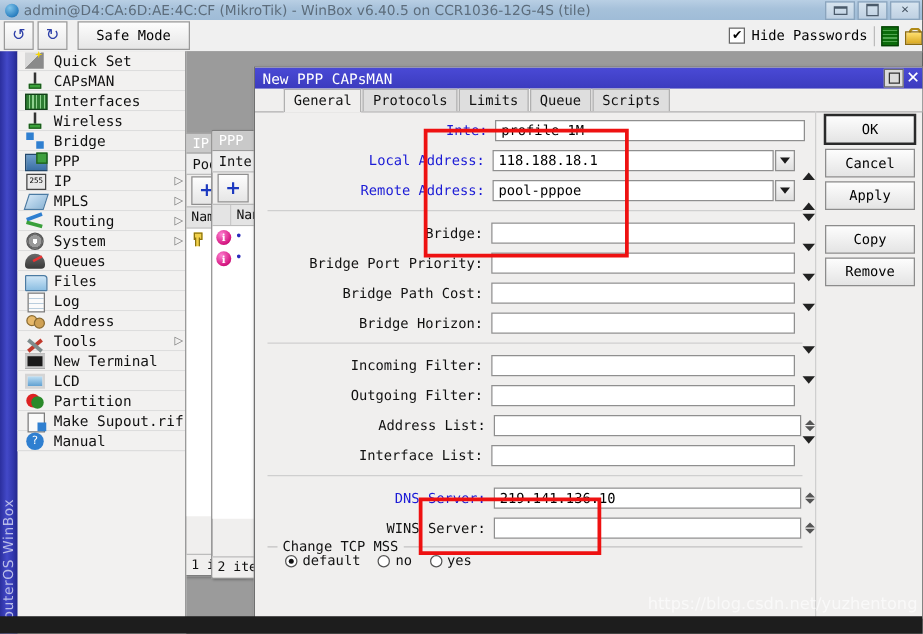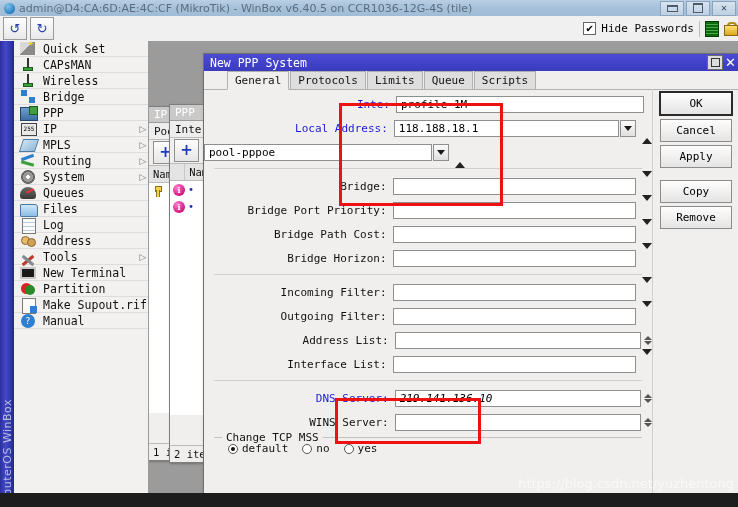--- a/index.html
+++ b/index.html
@@ -414,20 +414,21 @@
         </span>
       <span class="tb-btn">
           <span class="clos">✕</span>
         </span>
     </span>
   </div>
 
   <div class="toolbar">
     <span class="tool-btn">↺</span>
     <span class="tool-btn">↻</span>
+    <span class="safemode">Safe Mode</span>
 
     <span class="toolbar-right">
       <span class="chkbox">✔</span>
       <span class="hp-label">Hide Passwords</span>
       <span class="sep-v"></span>
       <span class="ico-green"></span>
       <span class="ico-lock">
           <span class="shackle"></span>
           <span class="body"></span>
         </span>
@@ -473,21 +474,21 @@
         <span class="rowdots">•</span>
       </div>
       <div class="vscroll"></div>
     </div>
     <div class="bw-status">2 ite</div>
   </div>
 
   <div class="dialog">
 
     <div class="dlg-title">
-      <span>New PPP System</span>
+      <span>New PPP CAPsMAN</span>
       <span class="spacer"></span>
       <span class="dlg-wbtn">
           <span class="box"></span>
         </span>
       <span class="dlg-close-x">✕</span>
     </div>
 
     <div class="tabs">
       <span class="tab active">General</span>
       <span class="tab">Protocols</span>
@@ -508,20 +509,21 @@
         <div class="frow">
           <span class="flabel blue">Local Address:</span>
           <span class="finput with-drop">118.188.18.1</span>
           <span class="drop-btn">
               <span class="tri-down" style="border-top-width:5px;border-left-width:4px;border-right-width:4px;"></span>
             </span>
           <span class="arrow-up-only"><span class="tri-up"></span></span>
         </div>
 
         <div class="frow">
+          <span class="flabel blue">Remote Address:</span>
           <span class="finput with-drop">pool-pppoe</span>
           <span class="drop-btn">
               <span class="tri-down" style="border-top-width:5px;border-left-width:4px;border-right-width:4px;"></span>
             </span>
           <span class="arrow-up-only"><span class="tri-up"></span></span>
         </div>
 
         <div class="hr-sep"></div>
 
         <div class="frow">
@@ -574,21 +576,21 @@
         <div class="frow">
           <span class="flabel">Interface List:</span>
           <span class="finput" style="width:248px;"></span>
           <span class="plain-drop"><span class="tri-down"></span></span>
         </div>
 
         <div class="hr-sep"></div>
 
         <div class="frow">
           <span class="flabel blue">DNS Server:</span>
-          <span class="finput" style="width:248px;font-style:italic;">219.141.136.10</span>
+          <span class="finput" style="width:248px;">219.141.136.10</span>
           <span class="spin">
               <span class="tri-up"></span>
               <span class="tri-down"></span>
             </span>
         </div>
 
         <div class="frow">
           <span class="flabel">WINS Server:</span>
           <span class="finput" style="width:248px;"></span>
           <span class="spin">
@@ -644,20 +646,26 @@
         <span class="mi-label">Quick Set</span>
       </div>
       <div class="menu-item">
         <span class="mi-ico">
             <span class="sq ic-ap"></span>
           </span>
         <span class="mi-label">CAPsMAN</span>
       </div>
       <div class="menu-item">
         <span class="mi-ico">
+            <span class="sq ic-iface"></span>
+          </span>
+        <span class="mi-label">Interfaces</span>
+      </div>
+      <div class="menu-item">
+        <span class="mi-ico">
             <span class="sq ic-ap"></span>
           </span>
         <span class="mi-label">Wireless</span>
       </div>
       <div class="menu-item">
         <span class="mi-ico">
             <span class="sq ic-bridge"></span>
           </span>
         <span class="mi-label">Bridge</span>
       </div>
@@ -727,20 +735,26 @@
         <span class="arrow">▷</span>
       </div>
       <div class="menu-item">
         <span class="mi-ico">
             <span class="sq ic-term"></span>
           </span>
         <span class="mi-label">New Terminal</span>
       </div>
       <div class="menu-item">
         <span class="mi-ico">
+            <span class="sq ic-lcd"></span>
+          </span>
+        <span class="mi-label">LCD</span>
+      </div>
+      <div class="menu-item">
+        <span class="mi-ico">
             <span class="sq ic-part"></span>
           </span>
         <span class="mi-label">Partition</span>
       </div>
       <div class="menu-item">
         <span class="mi-ico">
             <span class="sq ic-sup"></span>
           </span>
         <span class="mi-label">Make Supout.rif</span>
       </div>

